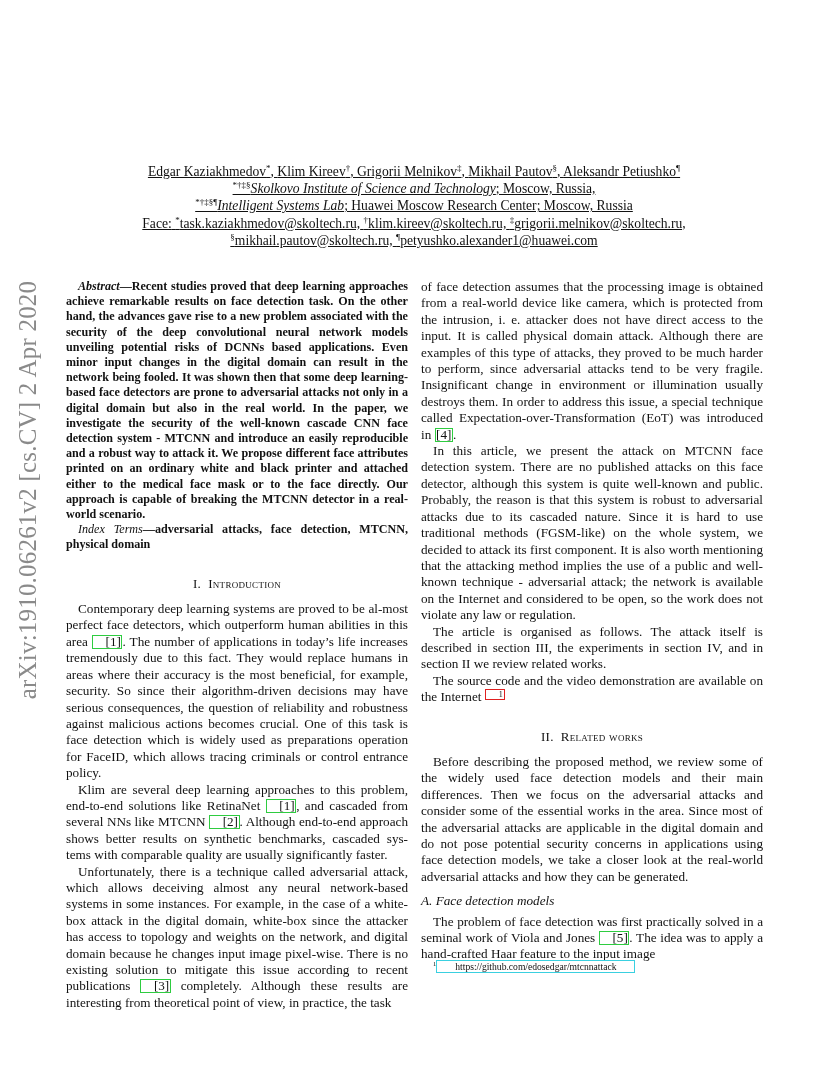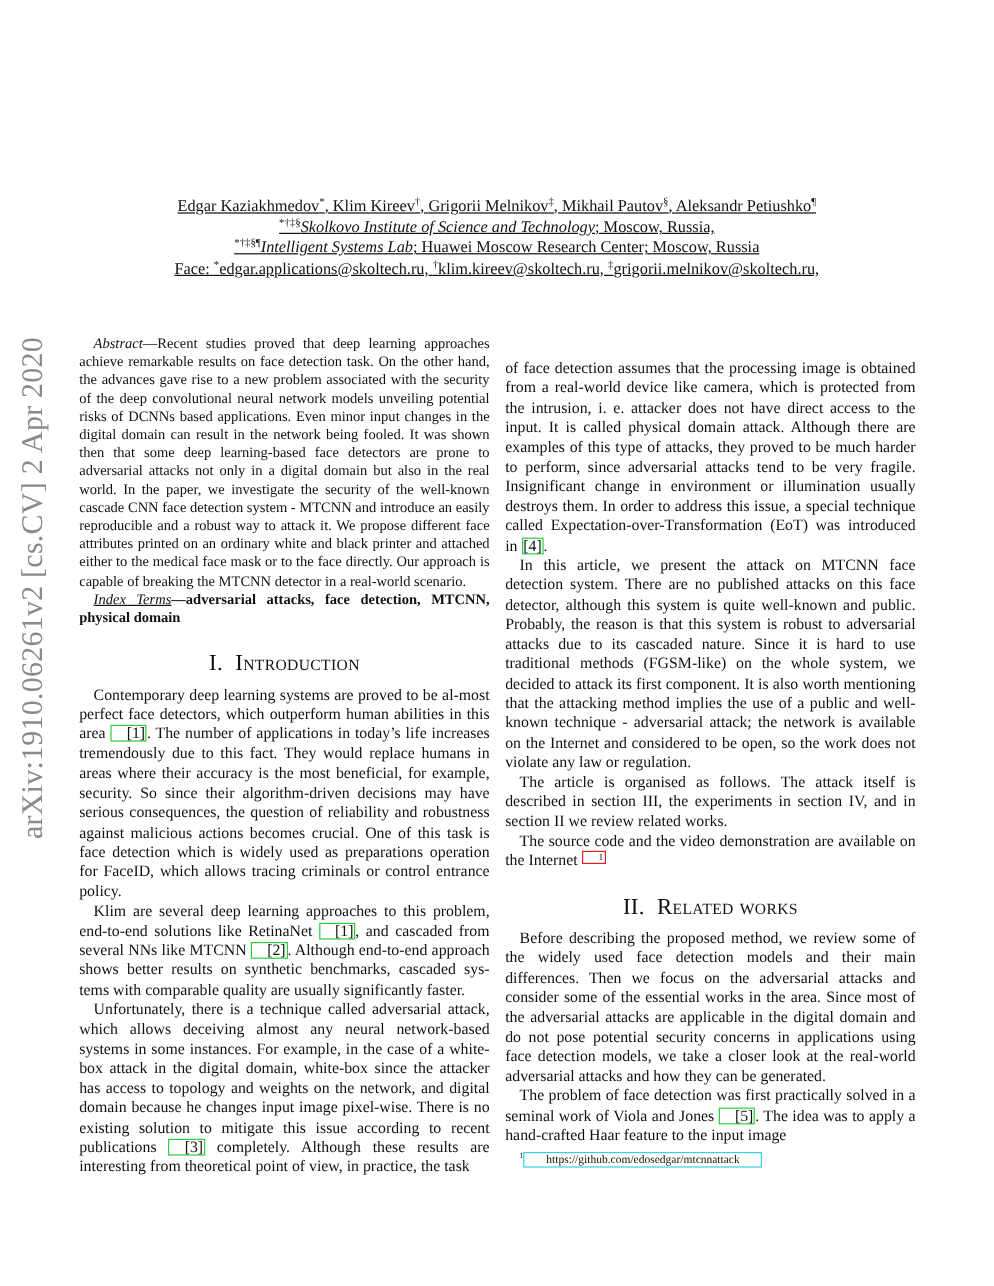--- a/index.html
+++ b/index.html
@@ -15,28 +15,28 @@
   .title { position: absolute; left: 80px; top: 68px; width: 668px; text-align: center;
            font-size: 33.5px; line-height: 40px; color: #111; }
   .authors { position: absolute; left: 80px; top: 163px; width: 668px; text-align: center;
              font-size: 13.6px; line-height: 17.2px; text-decoration: underline; }
   .authors sup { font-size: 9px; vertical-align: 5px; line-height: 0; }
   .authors i { font-style: italic; text-align: center; }
 
   .col { position: absolute; top: 279px; width: 342px; font-size: 13.2px; line-height: 16.4px;
          text-align: justify; hyphens: manual; }
   .col.left { left: 66px; }
-  .col.right { left: 421px; margin-top: 20px; }
+  .col.right { left: 421px; }
 
-  .abstract { font-weight: normal; font-size: 12.1px; line-height: 15.2px; margin: 0; text-indent: 12px; }
+  .abstract { font-weight: bold; font-size: 12.1px; line-height: 15.2px; margin: 0; text-indent: 12px; }
   .abstract i { font-style: italic; }
   .index-terms { font-weight: bold; font-size: 12.1px; line-height: 15.2px; margin: 0; text-indent: 12px; }
-  .index-terms i { font-style: italic; font-weight: normal; text-decoration: underline; }
+  .index-terms i { font-style: italic; font-weight: normal; }
 
-  .section-head { text-align: center; font-size: 19px; margin: 23px 0 9px 0; letter-spacing: 0.3px; }
+  .section-head { text-align: center; font-size: 13px; margin: 23px 0 9px 0; letter-spacing: 0.3px; }
   .section-head .sc { font-variant: small-caps; }
   .subsection-head { font-style: italic; margin: 8px 0 4px 0; text-align: left; }
 
   p.body { margin: 0; text-indent: 12px; }
   p.noindent { text-indent: 0; }
 
   .cite { display: inline-block; border: 1px solid #2ecc40; line-height: 12px; padding: 0 0.5px; }
   .fnref { display: inline-block; border: 1px solid #e02020; font-size: 8px; line-height: 9px;
            vertical-align: 4px; padding: 0 1px; }
   .footnote { position: absolute; left: 433px; top: 958px; font-size: 9.6px; line-height: 12px; }
@@ -62,23 +62,27 @@
       <span>Aleksandr Petiushko</span><sup>¶</sup>
     </div>
     <div>
       <sup>*†‡§</sup><i>Skolkovo Institute of Science and Technology</i><span>; Moscow, Russia,</span>
     </div>
     <div>
       <sup>*†‡§¶</sup><i>Intelligent Systems Lab</i><span>; Huawei Moscow Research Center; Moscow, Russia</span>
     </div>
     <div>
       <span>Face:</span>
-      <sup>*</sup><span>edgar.applications@skoltech.ru,</span>
+      <sup>*</sup><span>task.kaziakhmedov@skoltech.ru,</span>
       <sup>†</sup><span>klim.kireev@skoltech.ru,</span>
       <sup>‡</sup><span>grigorii.melnikov@skoltech.ru,</span>
+    </div>
+    <div>
+      <sup>§</sup><span>mikhail.pautov@skoltech.ru,</span>
+      <sup>¶</sup><span>petyushko.alexander1@huawei.com</span>
     </div>
   </div>
 
   <div class="col left">
     <p class="abstract"><i>Abstract</i><span>—</span><span>Recent studies proved that deep learning approaches achieve remarkable results on face detection task. On the other hand, the advances gave rise to a new problem associated with the security of the deep convolutional neural network models unveiling potential risks of DCNNs based applications. Even minor input changes in the digital domain can result in the network being fooled. It was shown then that some deep learning-based face detectors are prone to adversarial attacks not only in a digital domain but also in the real world. In the paper, we investigate the security of the well-known cascade CNN face detection system - MTCNN and introduce an easily reproducible and a robust way to attack it. We propose different face attributes printed on an ordinary white and black printer and attached either to the medical face mask or to the face directly. Our approach is capable of breaking the MTCNN detector in a real-world scenario.</span></p>
     <p class="index-terms"><i>Index Terms</i><span>—</span><span>adversarial attacks, face detection, MTCNN, physical domain</span></p>
 
     <div class="section-head">
       <span>I.</span>&nbsp;
       <span class="sc">Introduction</span>
@@ -98,20 +102,21 @@
     <p class="body">The article is organised as follows. The attack itself is described in section III, the experiments in section IV, and in section II we review related works.</p>
     <p class="body"><span>The source code and the video demonstration are available on the Internet </span><a class="fnref">1</a></p>
 
     <div class="section-head">
       <span>II.</span>&nbsp;
       <span class="sc">Related works</span>
     </div>
 
     <p class="body">Before describing the proposed method, we review some of the widely used face detection models and their main differences. Then we focus on the adversarial attacks and consider some of the essential works in the area. Since most of the adversarial attacks are applicable in the digital domain and do not pose potential security concerns in applications using face detection models, we take a closer look at the real-world adversarial attacks and how they can be generated.</p>
 
+    <div class="subsection-head">A.  Face detection models</div>
 
     <p class="body"><span>The problem of face detection was first practically solved in a seminal work of Viola and Jones </span><a class="cite">[5]</a><span>. The idea was to apply a hand-crafted Haar feature to the input image</span></p>
   </div>
 
   <div class="footnote">
     <sup>1</sup><a class="fn-link">https://github.com/edosedgar/mtcnnattack</a>
   </div>
 
 </div>
 

